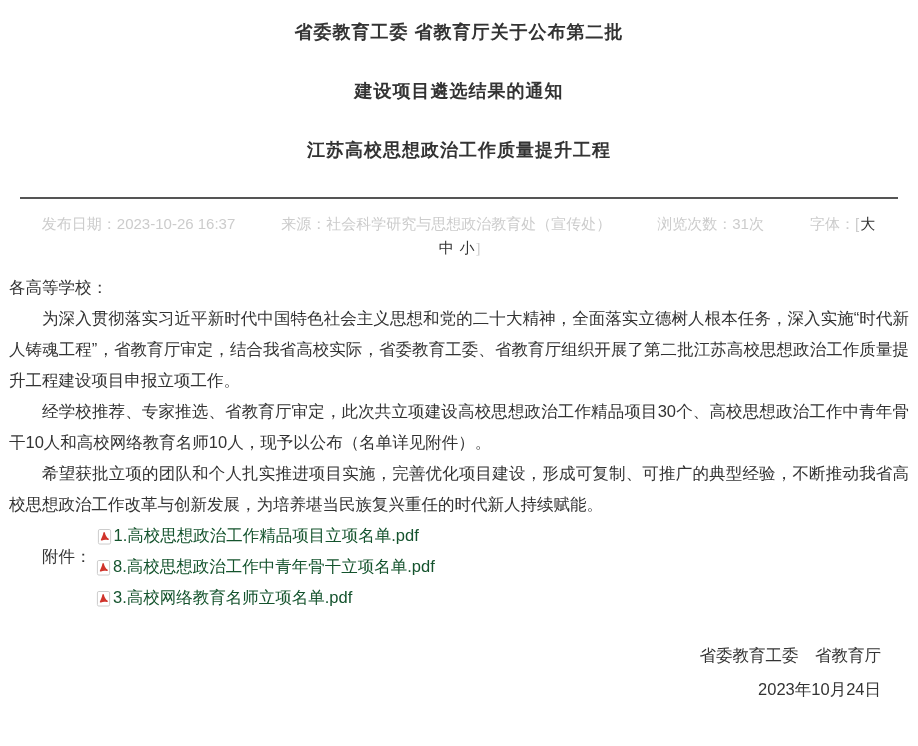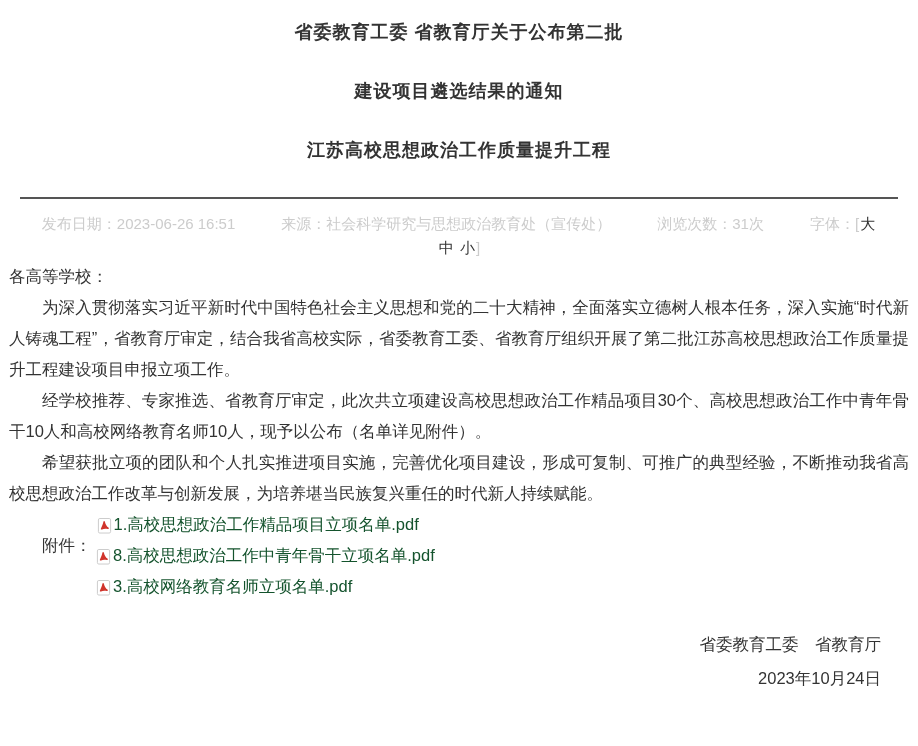--- a/index.html
+++ b/index.html
@@ -21,36 +21,36 @@
 
   
   .divider { height: 2px; background: #555555; margin: 22px 20px 0 20px; }
 
   
   .meta-bar { margin-top: 14px; font-size: 15px; color: #cccccc; }
   .meta-line1 {
     display: flex; justify-content: center; align-items: baseline;
     gap: 46px; line-height: 22px; white-space: nowrap;
   }
-  .meta-line2 { text-align: center; line-height: 26px; }
+  .meta-line2 { text-align: center; line-height: 26px; font-family: Liberation Serif, serif; }
   .meta-item { color: #cccccc; }
   .font-btn {
     color: #333333; cursor: pointer; text-decoration: none; margin: 0 1px;
   }
   .bracket { color: #cccccc; }
 
   
   .doc-number { margin-top: 40px; text-align: center; font-size: 16px; color: #333333; }
 
   
   .body-text {
     padding: 0 9px; font-size: 16.5px; line-height: 31px;
     text-align: justify; color: #333333;
   }
-  .salutation { margin-top: 0; }
+  .salutation { margin-top: 11px; }
   .body-text p { text-indent: 2em; }
 
   
   .attachments { margin-top: 0; }
   .att-row { display: flex; align-items: center; height: 31px; }
   .att-row.first { padding-left: 33px; }
   .att-row.cont  { padding-left: 87px; }
   .att-label { margin-right: 5px; margin-top: 41px; }
   .pdf-icon { width: 15px; height: 16px; flex: 0 0 auto; margin-right: 2px; position: relative; top: 1px; }
   .att-link { color: #14532d; text-decoration: none; cursor: pointer; }
@@ -68,21 +68,21 @@
   <div class="title-block">
     <div class="title-line">省委教育工委 省教育厅关于公布第二批</div>
     <div class="title-line">建设项目遴选结果的通知</div>
     <div class="title-line">江苏高校思想政治工作质量提升工程</div>
   </div>
 
   <div class="divider"></div>
 
   <div class="meta-bar">
     <div class="meta-line1">
-      <span class="meta-item"><span>发布日期：</span><span>2023-06-26 16:51</span></span>
+      <span class="meta-item"><span>发布日期：</span><span>2023-10-26 16:37</span></span>
       <span class="meta-item"><span>来源：</span><span>社会科学研究与思想政治教育处（宣传处）</span></span>
       <span class="meta-item"><span>浏览次数：</span><span>31次</span></span>
       <span class="meta-item"><span>字体：</span><span class="bracket">[</span><span class="font-btn">大</span></span>
     </div>
     <div class="meta-line2">
       <span class="font-btn">中</span>
       <span class="font-btn">小</span><span class="bracket">]</span>
     </div>
   </div>
 

